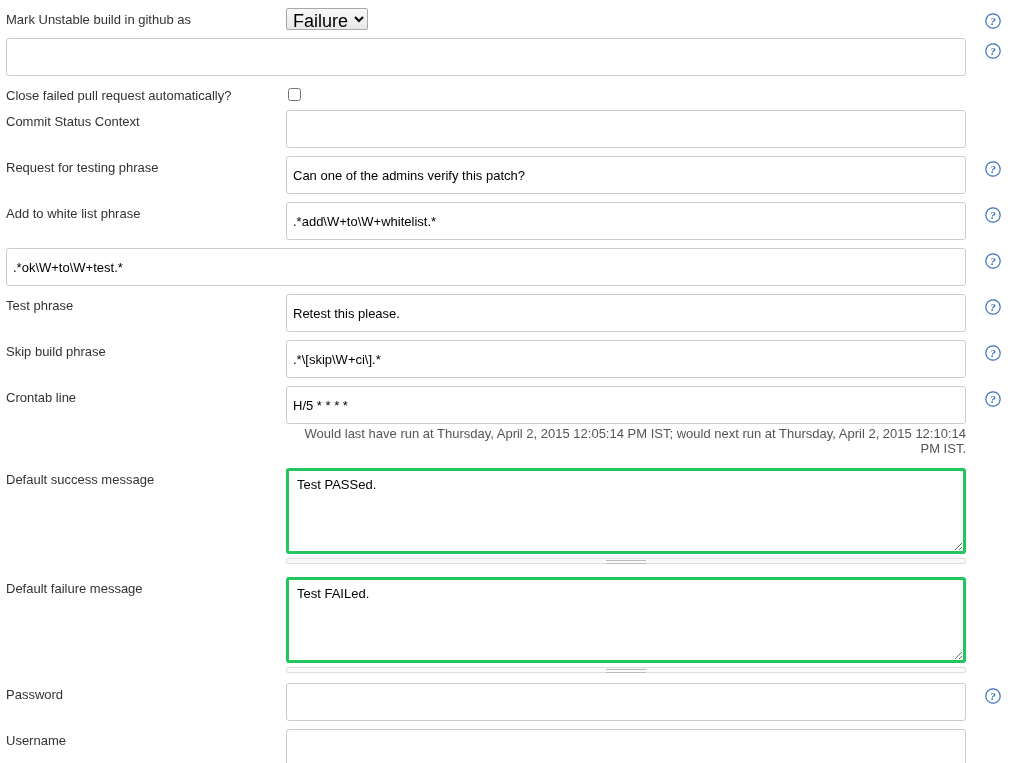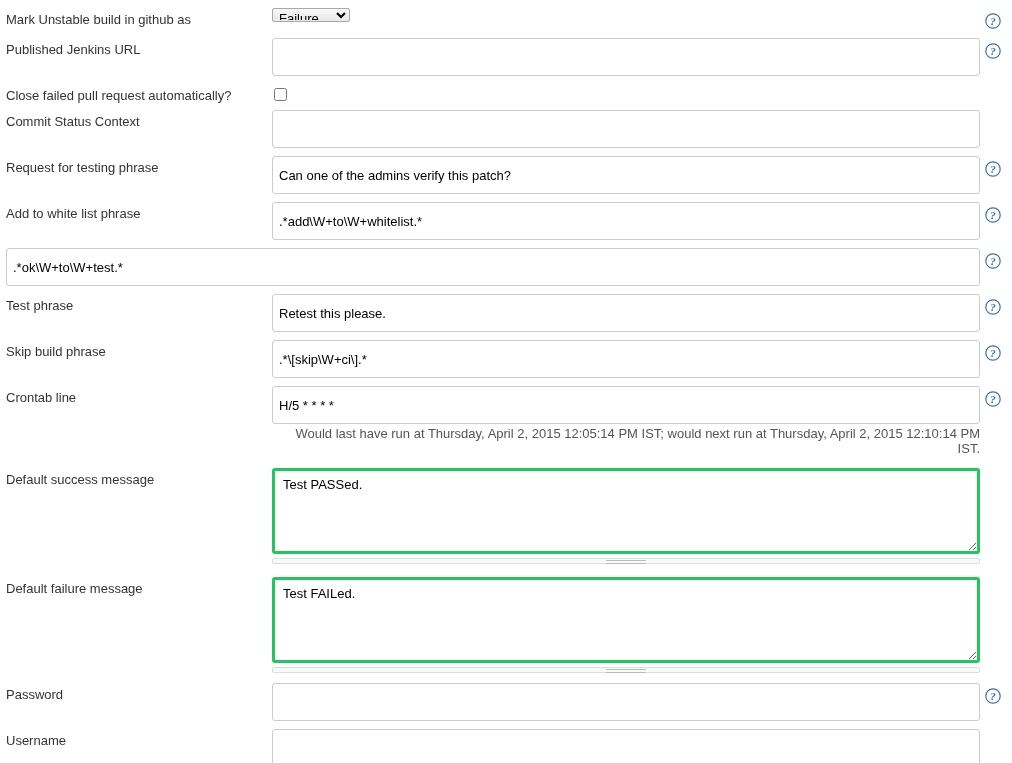--- a/index.html
+++ b/index.html
@@ -10,20 +10,21 @@
       margin: 0;
       padding: 8px 6px;
       background: #fff;
     }
     .form { width: 1000px; }
     .row {
       display: flex;
       align-items: flex-start;
       margin-bottom: 8px;
       min-height: 22px;
+      gap: 14px;
     }
     .row.compact { margin-bottom: 4px; }
     .label-col {
       width: 266px;
       flex-shrink: 0;
       padding-top: 4px;
       color: #333;
     }
     .field-col {
       flex: 1;
@@ -44,22 +45,22 @@
       width: 100%;
       height: 86px;
       padding: 6px 8px;
       border: 3px solid #22c55e;
       border-radius: 3px;
       font-size: 13px;
       font-family: inherit;
       resize: both;
     }
     select {
-      height: 14px;
-      font-size: 13px;
+      height: 22px;
+      font-size: 18px;
       padding: 1px 2px;
       border: 1px solid #a9a9a9;
       background: linear-gradient(#f8f8f8,#e8e8e8);
       border-radius: 2px;
       min-width: 78px;
     }
     input[type="checkbox"] {
       margin: 4px 0 0 2px;
       width: 13px; height: 13px;
     }
@@ -143,21 +144,20 @@
     <div class="help-col">
         <span class="help-icon">
           <svg>
             <use href="#help-q"></use>
           </svg>
         </span>
       </div>
   </div>
 
   <div class="row">
-    <div class="label-col">Published Jenkins URL</div>
     <div class="field-col">
       <input type="text" value="" style="">
     </div>
     <div class="help-col">
         <span class="help-icon">
           <svg>
             <use href="#help-q"></use>
           </svg>
         </span>
       </div>

